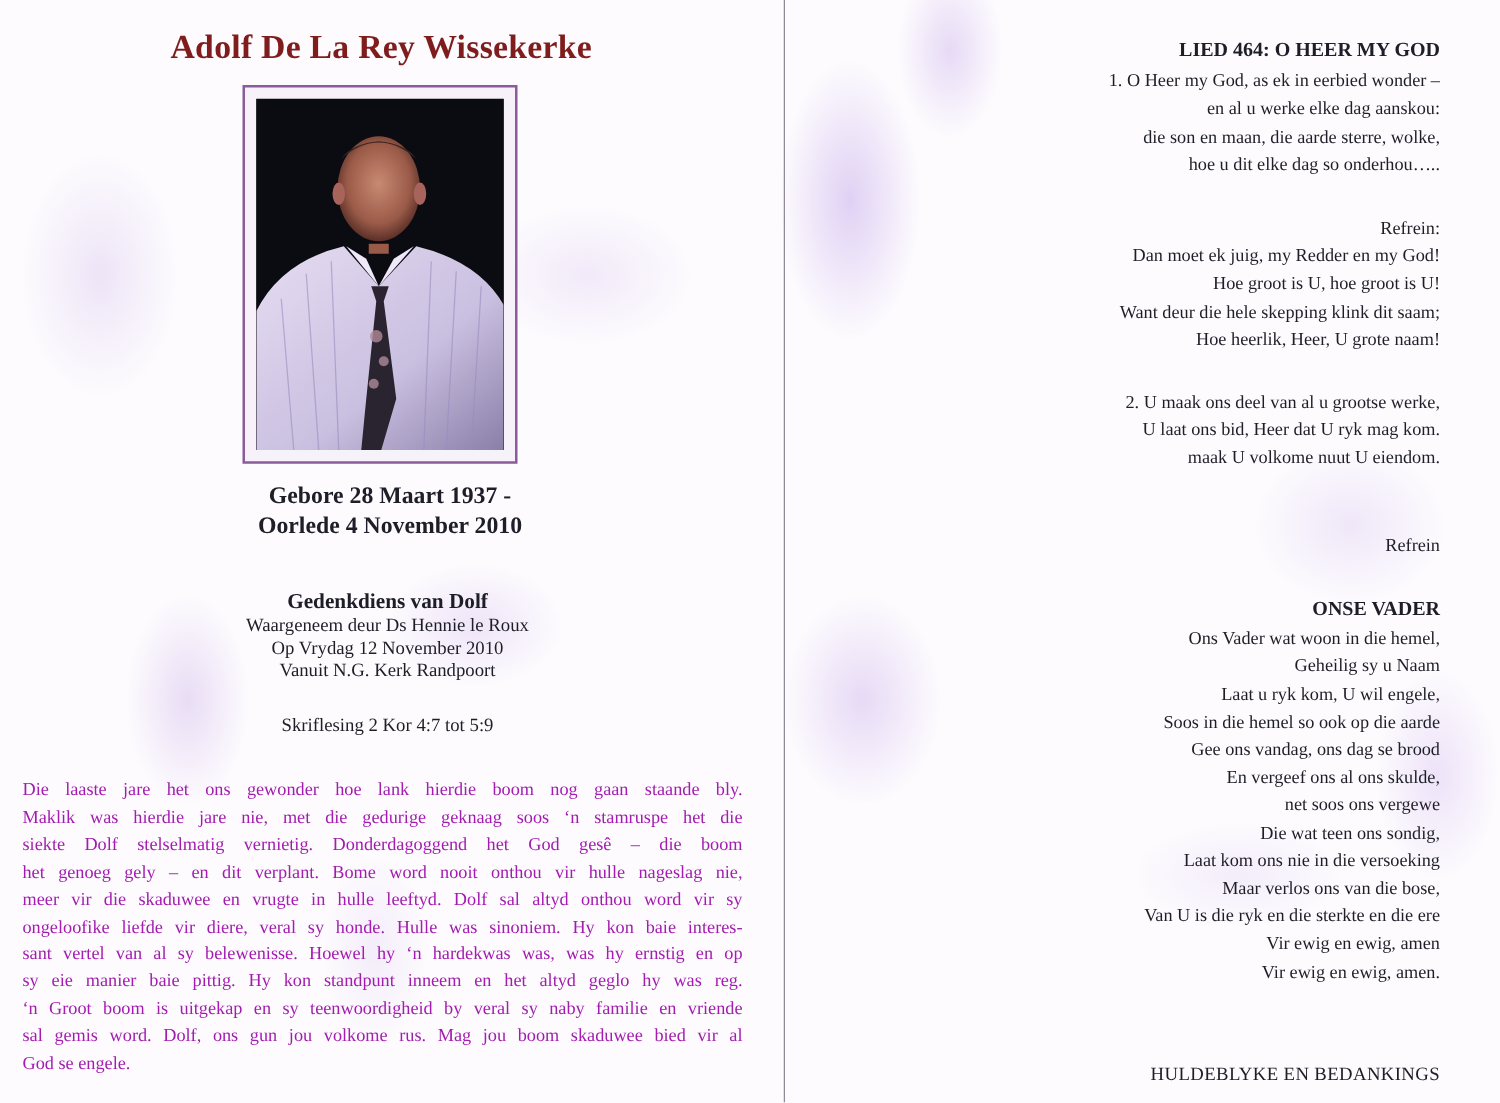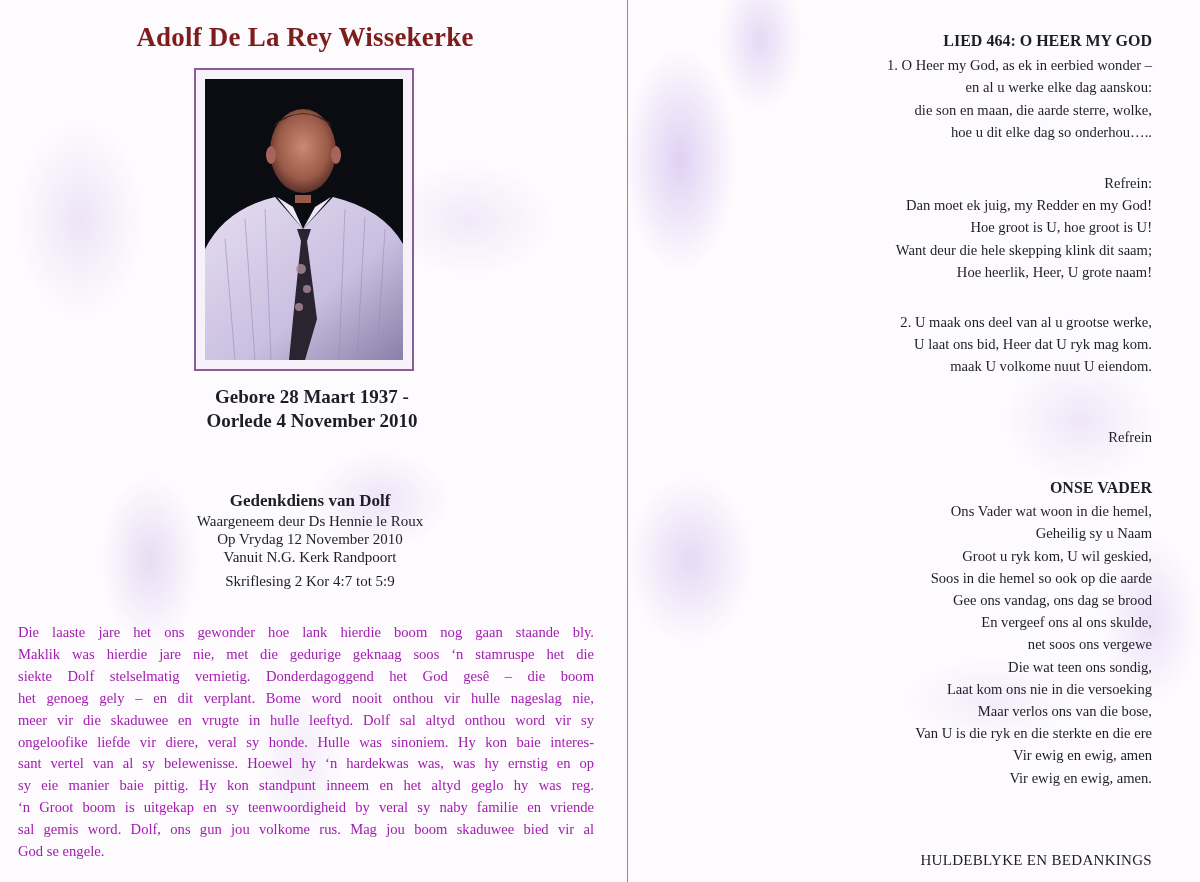--- a/index.html
+++ b/index.html
@@ -45,21 +45,21 @@
     background: #0c0c12; overflow: hidden;
   }
   .dates {
     position: absolute; top: 385px; left: 152px; width: 320px; text-align: center;
     font-size: 19px; font-weight: bold; line-height: 24px;
   }
   .service {
     position: absolute; top: 470px; left: 130px; width: 360px; text-align: center;
     font-size: 15px; line-height: 18px;
   }
-  .service .title { font-size: 17px; font-weight: bold; line-height: 22px; margin-top: 20px; }
+  .service .title { font-size: 17px; font-weight: bold; line-height: 22px; }
   .scripture {
     position: absolute; top: 573px; left: 150px; width: 320px; text-align: center;
     font-size: 15px;
   }
   .eulogy {
     position: absolute; top: 622px; left: 18px; width: 576px;
     font-size: 14.6px; line-height: 21.9px; text-align: justify; color: #a21caf;
   }
   .eulogy span { display: block; white-space: nowrap; text-align: justify; text-align-last: justify; }
   .eulogy span.last { text-align-last: left; }
@@ -179,21 +179,21 @@
   </div>
 
   <div class="right-col" style="top:426px;">
     <span class="line">Refrein</span>
   </div>
 
   <div class="right-col" style="top:477px;">
     <span class="line block-title" style="margin-bottom:1px;">ONSE VADER</span>
     <span class="line">Ons Vader wat woon in die hemel,</span>
     <span class="line">Geheilig sy u Naam</span>
-    <span class="line">Groot u ryk kom, U wil geskied,</span>
+    <span class="line">Laat u ryk kom, U wil engele,</span>
     <span class="line">Soos in die hemel so ook op die aarde</span>
     <span class="line">Gee ons vandag, ons dag se brood</span>
     <span class="line">En vergeef ons al ons skulde,</span>
     <span class="line">net soos ons vergewe</span>
     <span class="line">Die wat teen ons sondig,</span>
     <span class="line">Laat kom ons nie in die versoeking</span>
     <span class="line">Maar verlos ons van die bose,</span>
     <span class="line">Van U is die ryk en die sterkte en die ere</span>
     <span class="line">Vir ewig en ewig, amen</span>
     <span class="line">Vir ewig en ewig, amen.</span>

